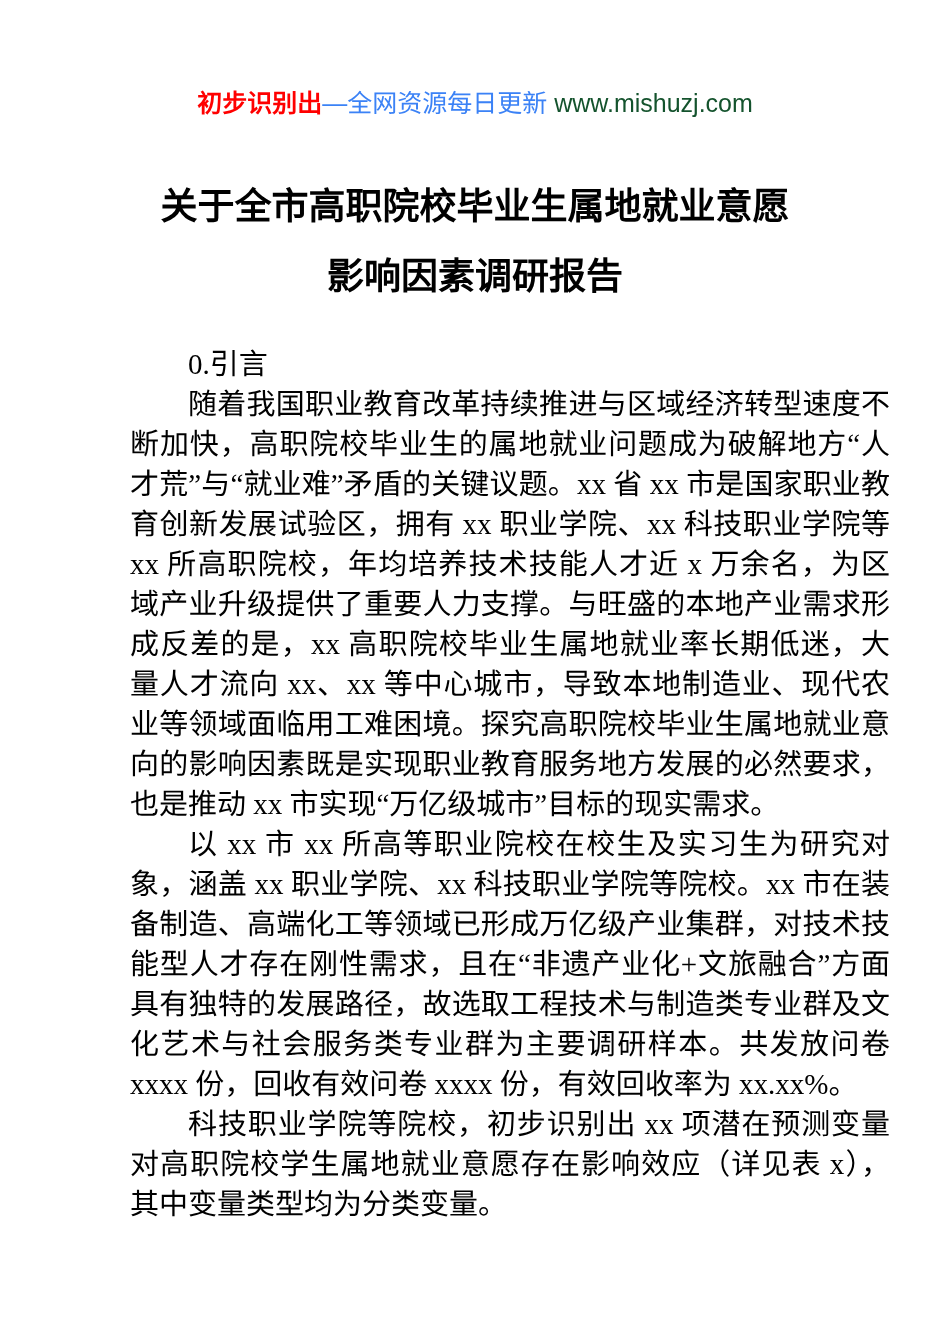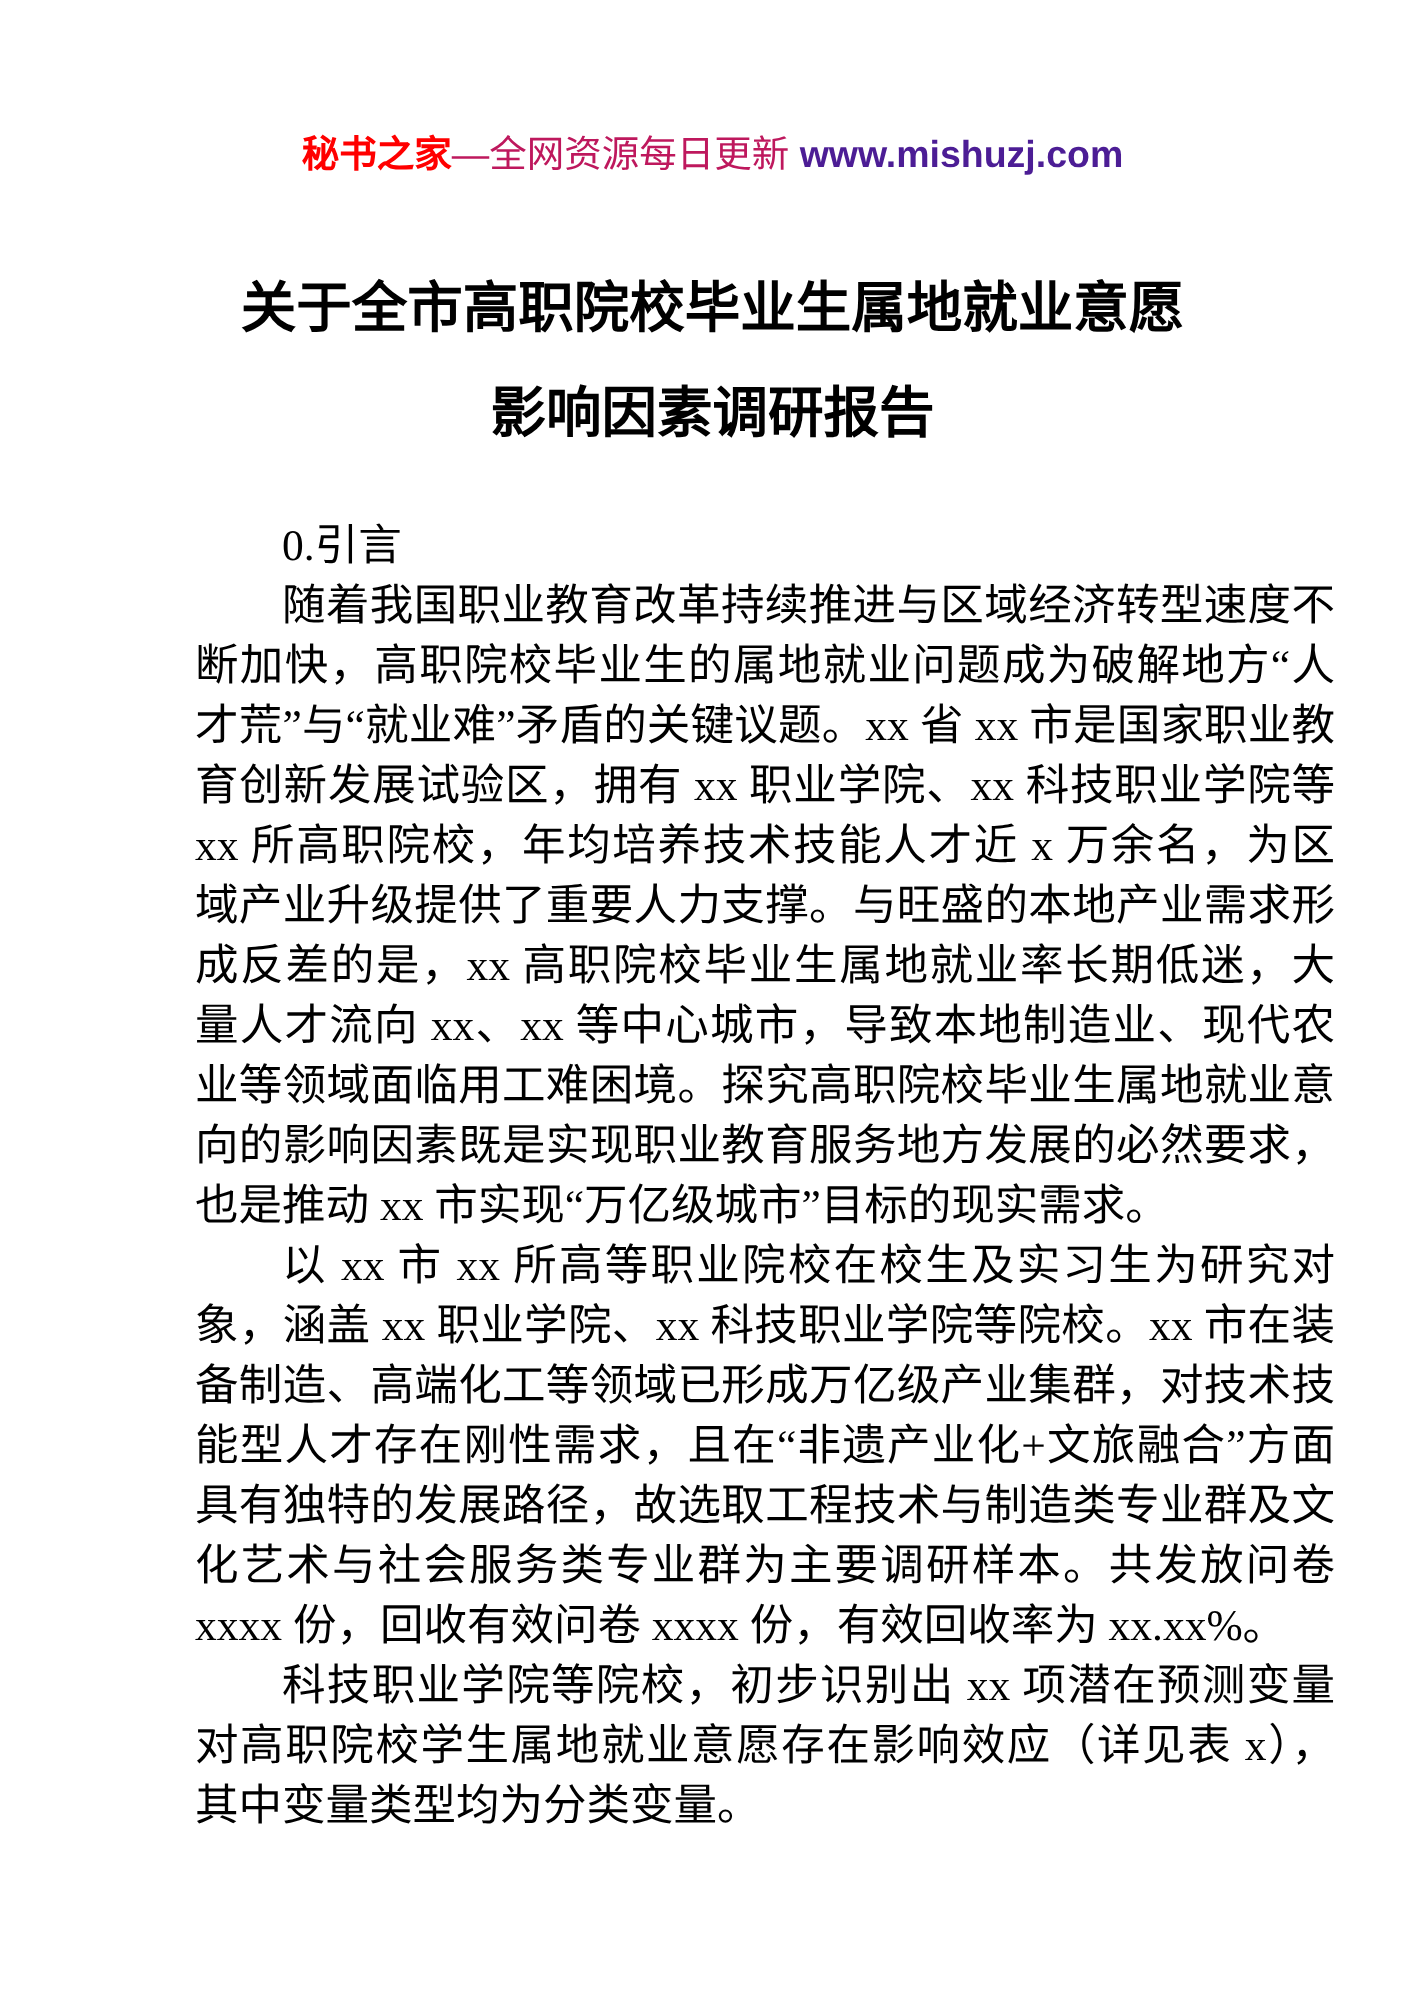--- a/index.html
+++ b/index.html
@@ -22,26 +22,26 @@
     font-family: "Liberation Sans", "DejaVu Sans", sans-serif;
     font-size: 25px;
     line-height: 30px;
     white-space: nowrap;
   }
   .site-header .brand {
     color: #ff0000;
     font-weight: 700;
   }
   .site-header .tagline {
-    color: #be185d;
+    color: #3b82f6;
     font-weight: 400;
   }
   .site-header .url {
-    color: #4c1d95;
-    font-weight: 700;
+    color: #14532d;
+    font-weight: 400;
     cursor: pointer;
   }
   .doc-title {
     margin: 56px 0 0 0;
     text-align: center;
     font-family: "DejaVu Sans", "Liberation Sans", sans-serif;
     font-weight: 700;
     font-size: 37px;
     line-height: 70px;
     color: #000000;
@@ -63,21 +63,21 @@
     padding: 0;
     text-indent: 2em;
   }
 </style>
 </head>
 <body>
 
 <div class="page">
 
   <div class="site-header">
-    <span class="brand">秘书之家</span><span class="tagline">—全网资源每日更新 </span><span class="url">www.mishuzj.com</span>
+    <span class="brand">初步识别出</span><span class="tagline">—全网资源每日更新 </span><span class="url">www.mishuzj.com</span>
   </div>
 
   <h1 class="doc-title">
     <span class="title-line">关于全市高职院校毕业生属地就业意愿</span>
     <span class="title-line">影响因素调研报告</span>
   </h1>
 
   <div class="doc-body">
     <p>0.引言</p>
     <p>随着我国职业教育改革持续推进与区域经济转型速度不断加快，高职院校毕业生的属地就业问题成为破解地方“人才荒”与“就业难”矛盾的关键议题。xx 省 xx 市是国家职业教育创新发展试验区，拥有 xx 职业学院、xx 科技职业学院等 xx 所高职院校，年均培养技术技能人才近 x 万余名，为区域产业升级提供了重要人力支撑。与旺盛的本地产业需求形成反差的是，xx 高职院校毕业生属地就业率长期低迷，大量人才流向 xx、xx 等中心城市，导致本地制造业、现代农业等领域面临用工难困境。探究高职院校毕业生属地就业意向的影响因素既是实现职业教育服务地方发展的必然要求，也是推动 xx 市实现“万亿级城市”目标的现实需求。</p>

